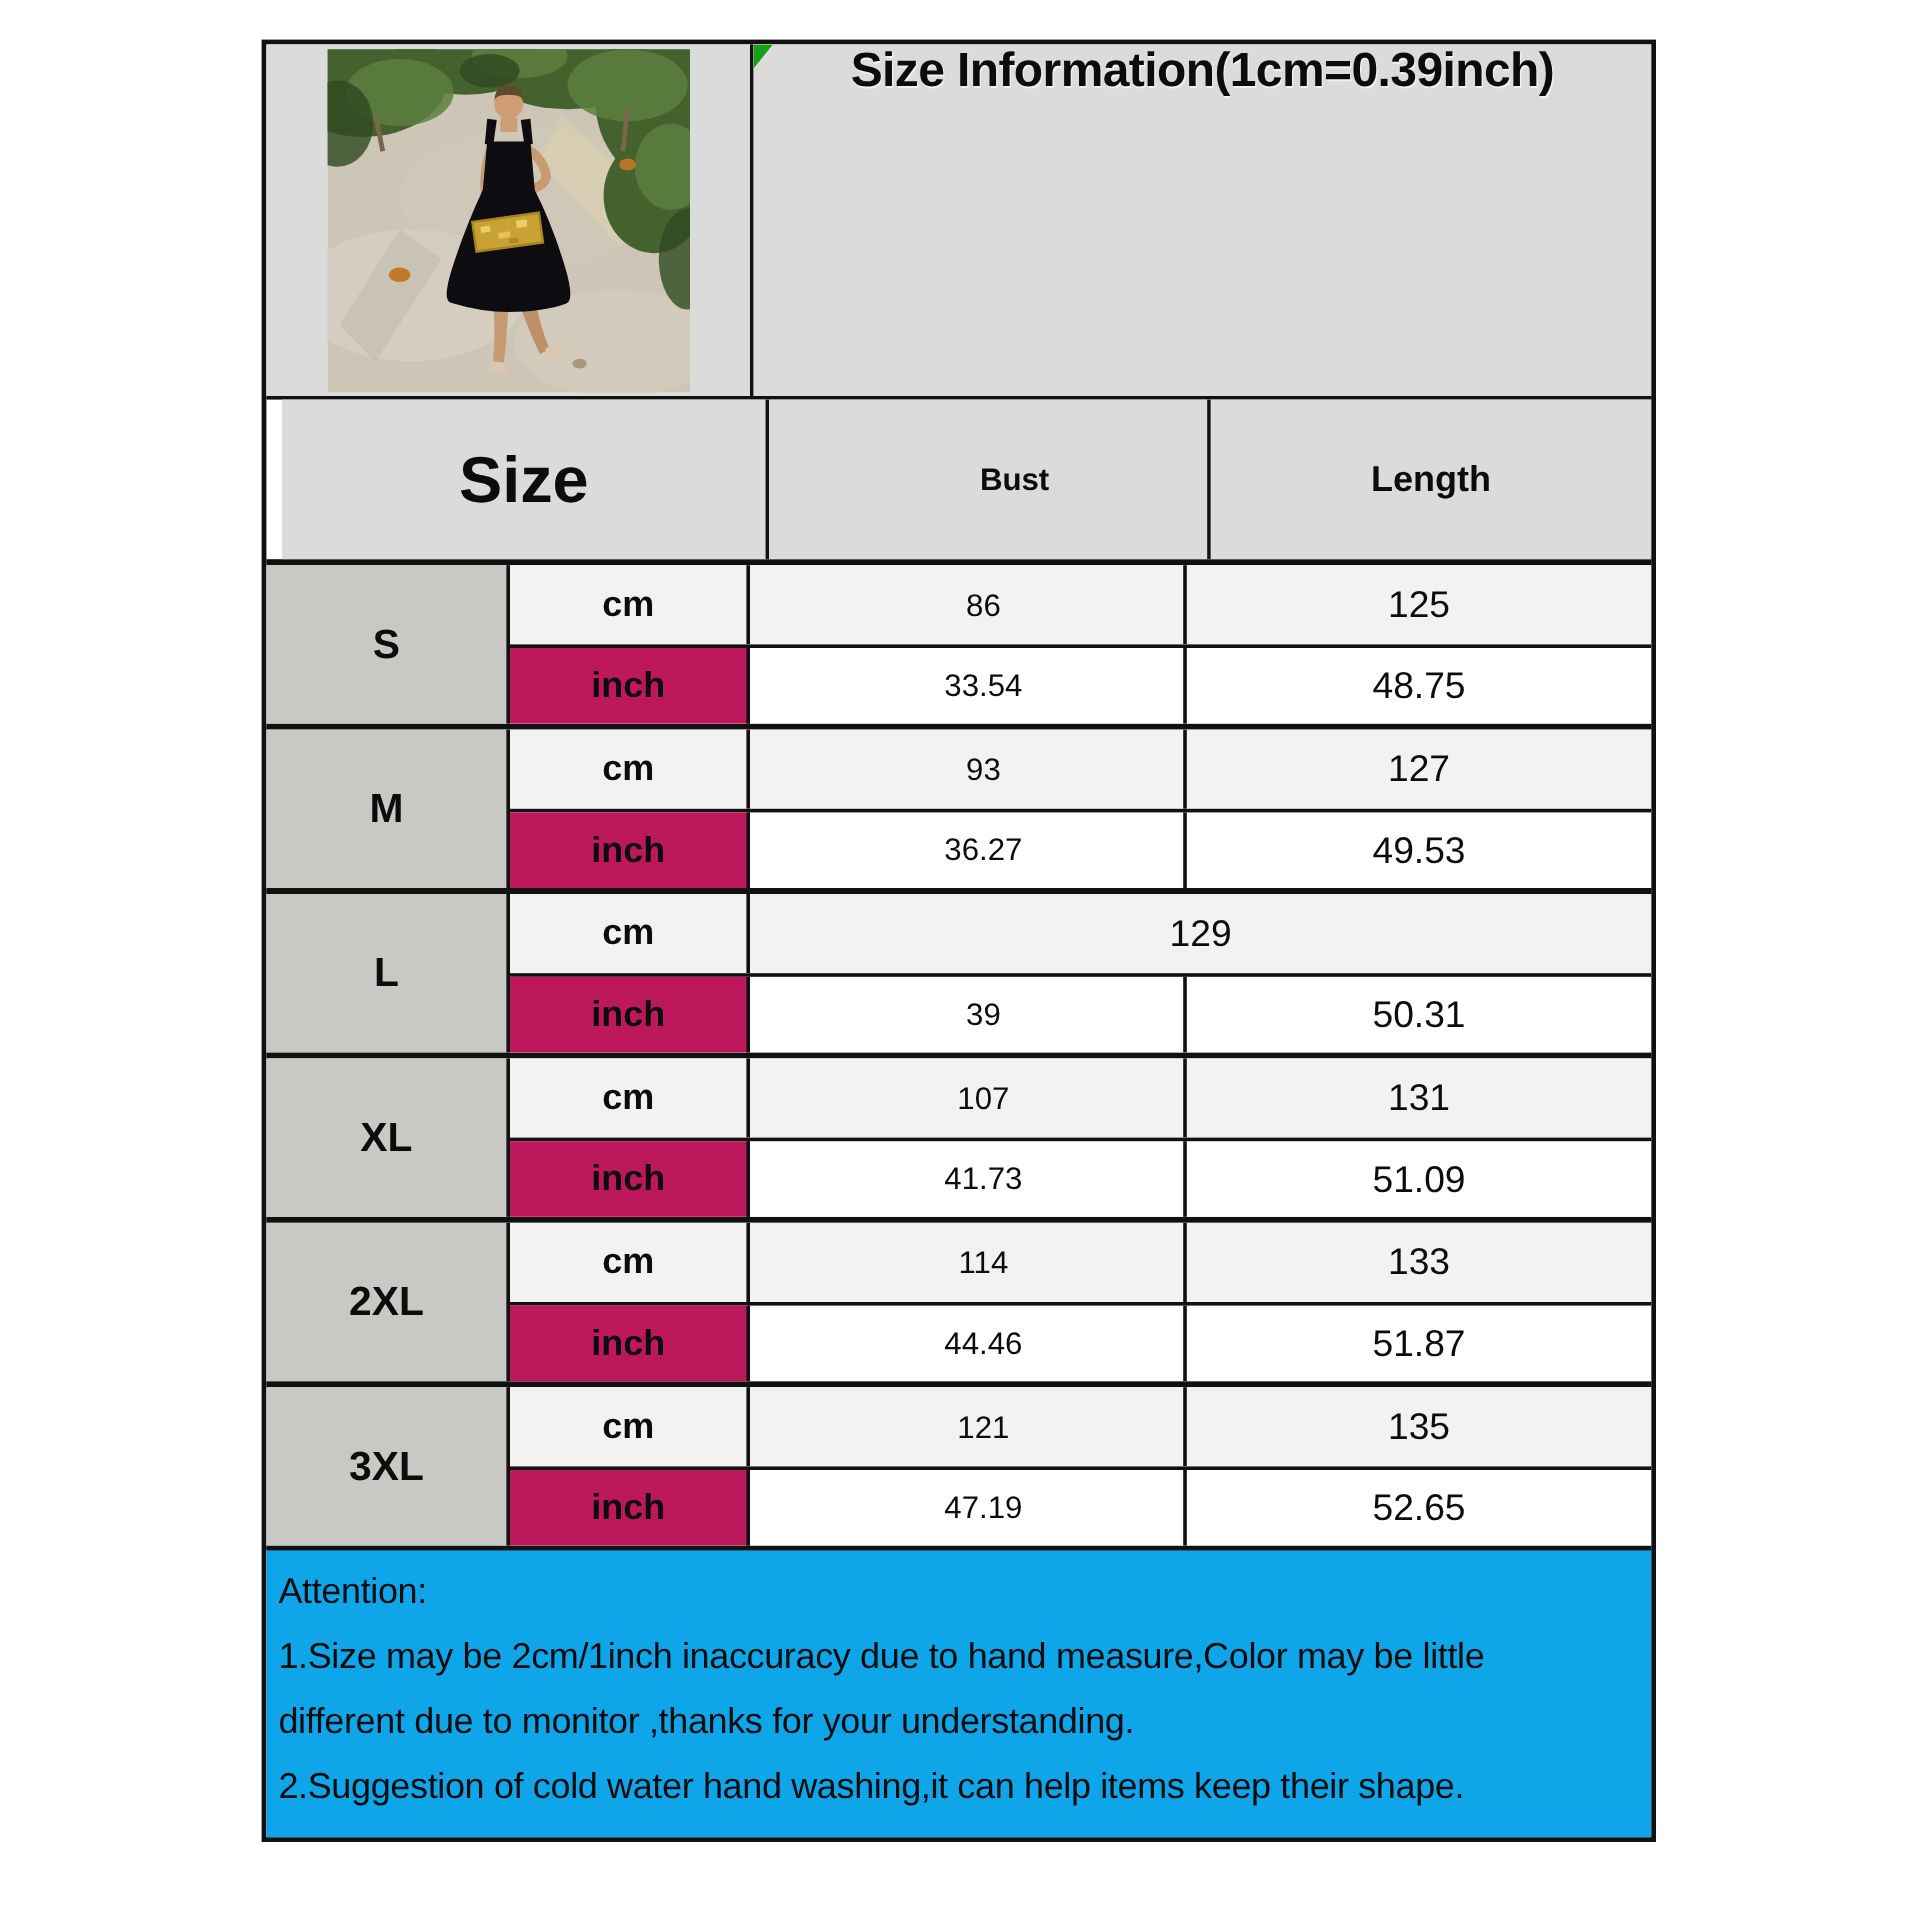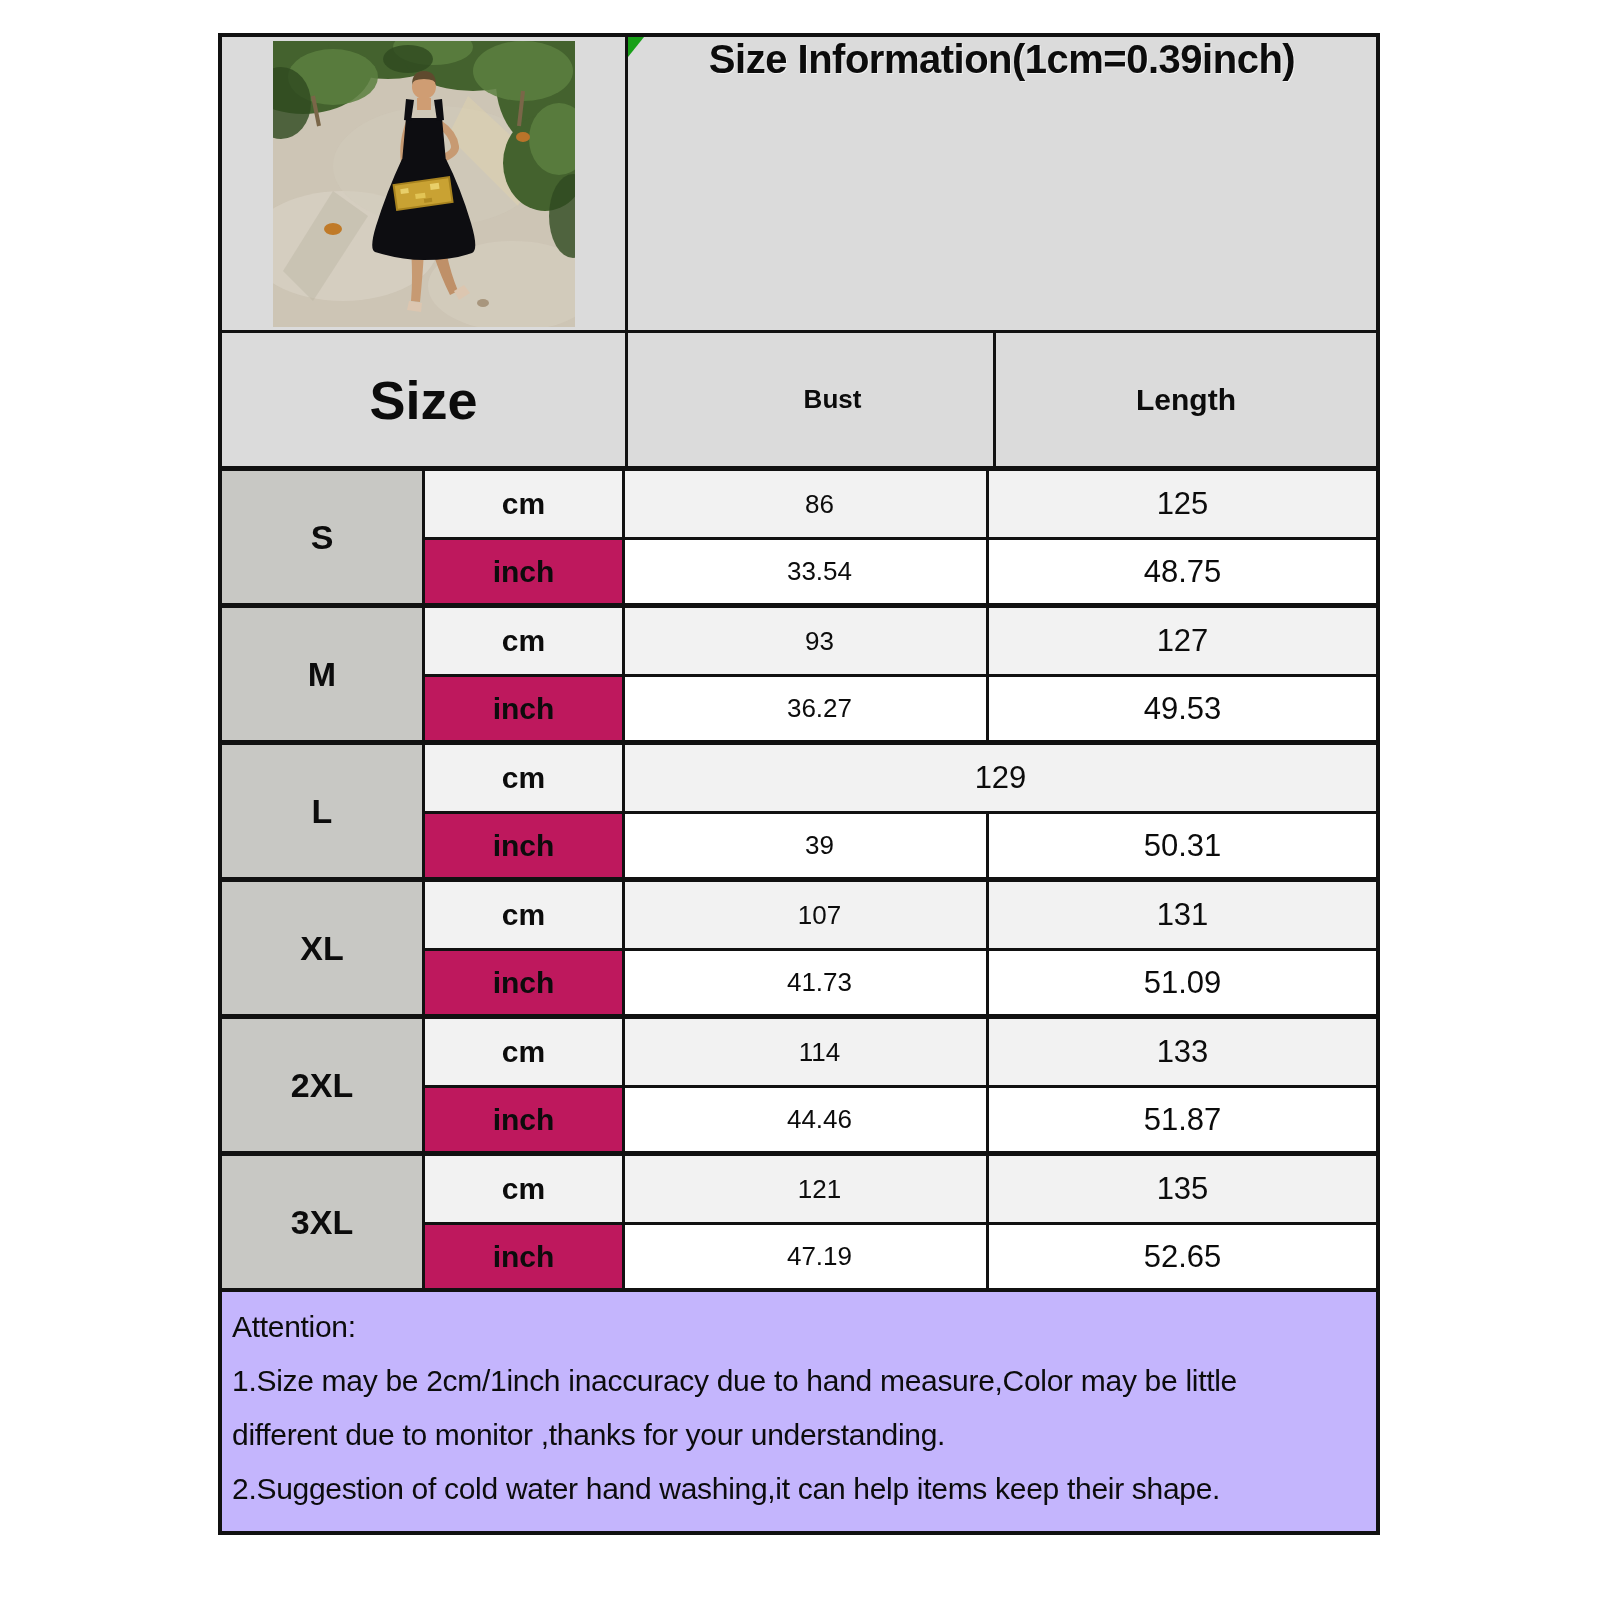--- a/index.html
+++ b/index.html
@@ -27,21 +27,21 @@
     font-size:40px; font-weight:bold; letter-spacing:-0.5px;
     text-shadow:1px 1px 0 rgba(255,255,255,0.6);
   }
 
   
   .row-head{ display:flex; height:136px; border-top:3px solid #111; }
   .row-head > div{
     background:#dbdbdb; display:flex; align-items:center; justify-content:center;
     font-weight:bold;
   }
-  .size-head{ width:406px; border-right:3px solid #111; font-size:54px; }
+  .size-head{ width:406px; border-right:3px solid #111; font-size:54px;margin-left:13px; }
   .bust-head{ width:368px; border-right:3px solid #111; font-size:26px;padding-left:44px; }
   .length-head{ flex:1; font-size:30px; }
 
   
   .group{ display:flex; border-top:5px solid #111; }
   .size-label{
     width:203px; background:#c8c8c4; border-right:3px solid #111;
     display:flex; align-items:center; justify-content:center;
     font-weight:bold; font-size:34px;
   }
@@ -50,21 +50,21 @@
   .subrow.inch-row{ border-top:3px solid #111; background:#ffffff; }
   .subrow.cm-row{ background:#f2f2f2; }
   .subrow > div{ display:flex; align-items:center; justify-content:center;text-align:center; }
   .unit{ width:200px; border-right:3px solid #111; font-weight:bold; font-size:30px; }
   .val-bust{ width:336px; border-right:3px solid #111; font-size:26px;margin-left:28px; }
   .val-len{ flex:1; font-size:31px; }
   .subrow.inch-row .unit{ background:#be185d; }
 
   
   .attention{
-    border-top:4px solid #111; height:243px; background:#c4b5fd;
+    border-top:4px solid #111; height:243px; background:#0ea5e9;
     padding:8px 10px 0 10px;
   }
   .attention .line{
     font-size:30px; letter-spacing:-0.3px; line-height:54px; white-space:nowrap;
   }
 
   svg{ display:block; }
 </style>
 </head>
 <body>

